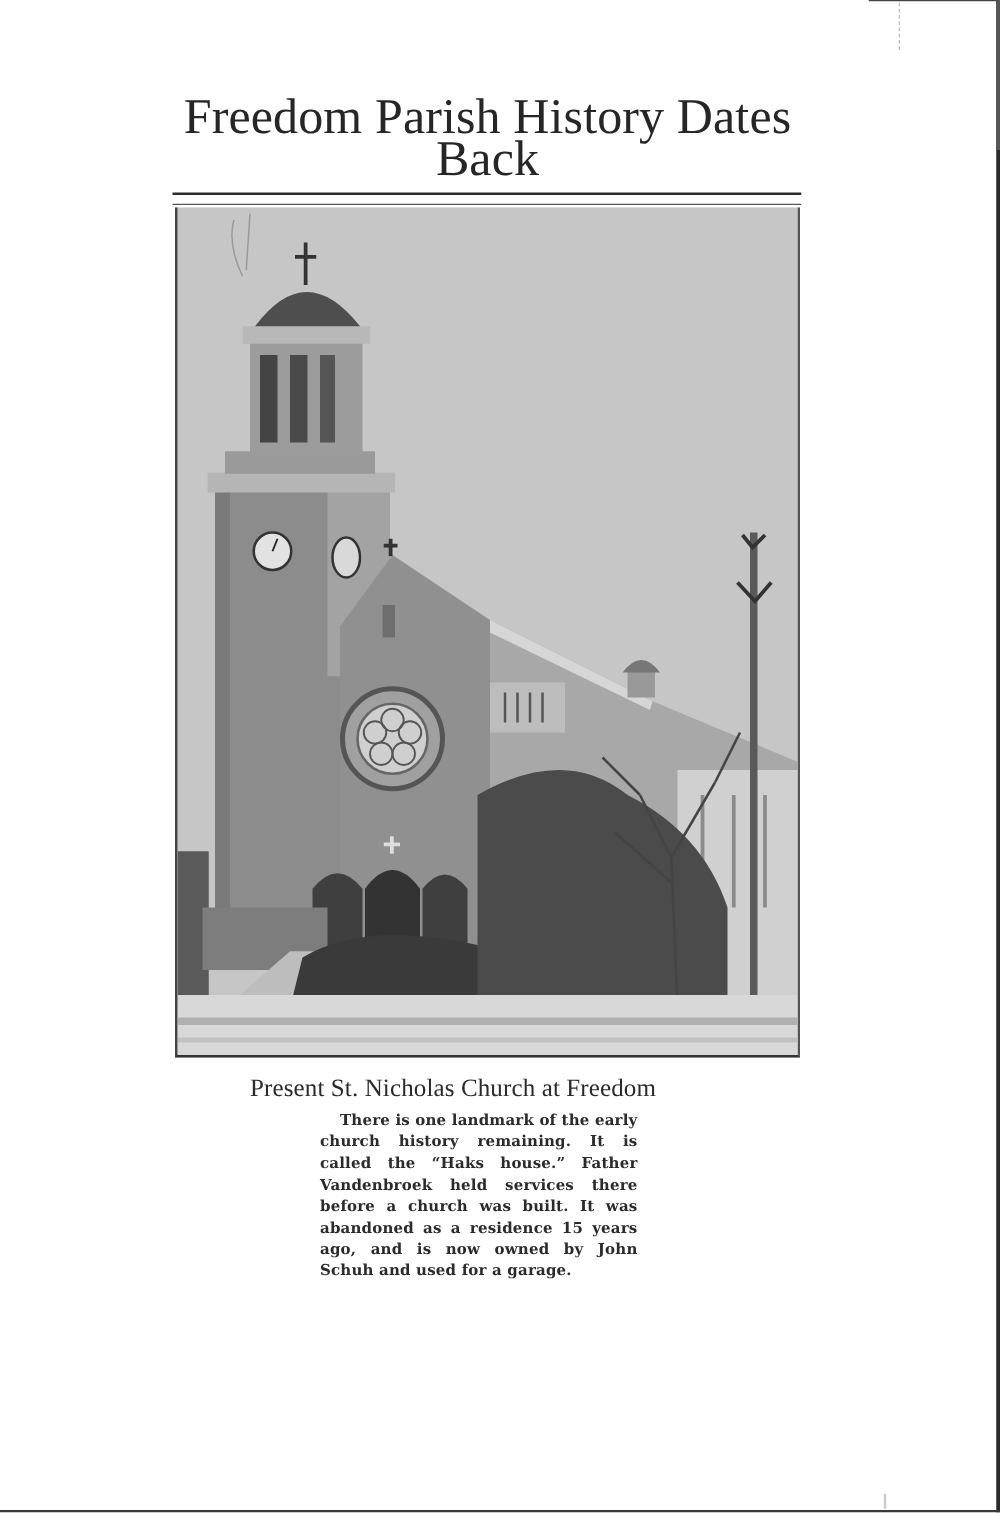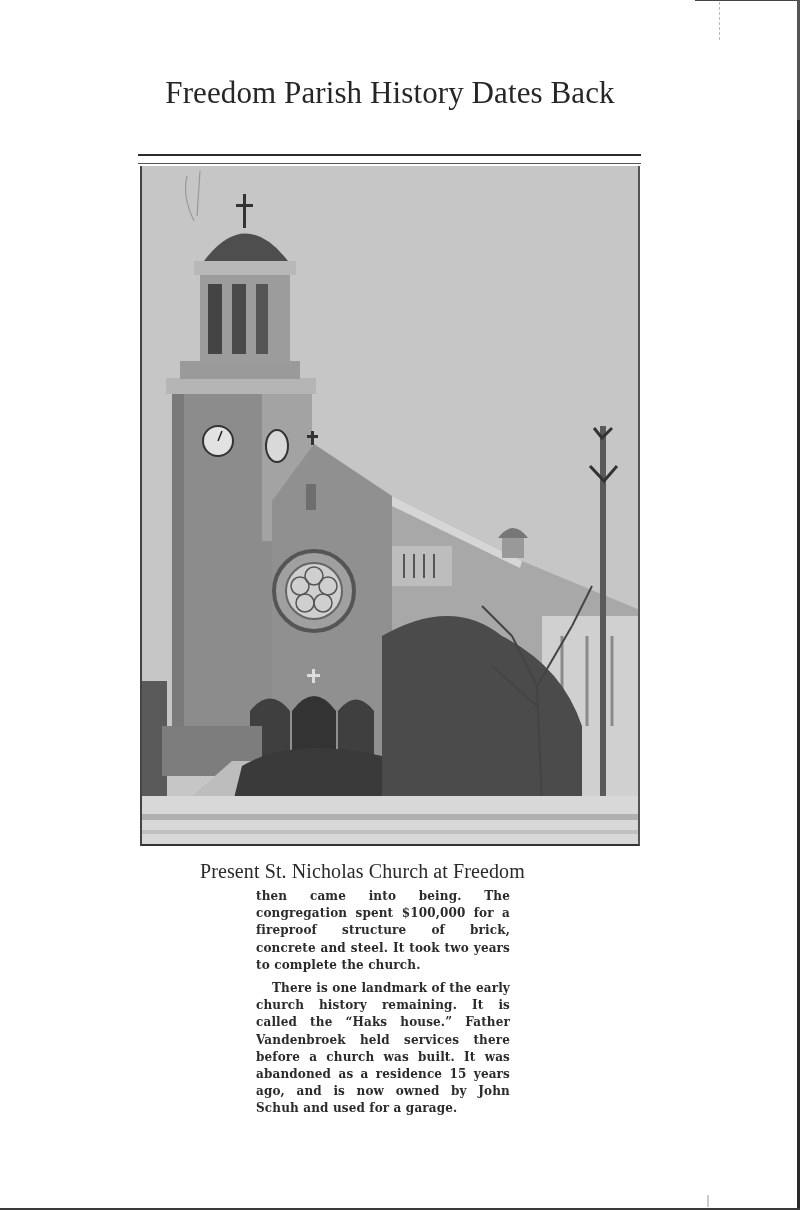--- a/index.html
+++ b/index.html
@@ -9,21 +9,21 @@
   }
   .edge-right { position: absolute; right: 0; top: 0; width: 3px; height: 1210px; background: #2a2a2a; }
   .edge-right-top { position: absolute; right: 0; top: 0; width: 3px; height: 120px; background: #555; }
   .edge-bottom { position: absolute; left: 0; bottom: 0; width: 800px; height: 2px; background: #3a3a3a; }
   .edge-top { position: absolute; left: 695px; top: 0; width: 105px; height: 1px; background: #444; }
   .faint-line { position: absolute; left: 719px; top: 2px; width: 1px; height: 38px; border-left: 1px dashed #bbb; }
   .faint-mark { position: absolute; left: 707px; top: 1195px; width: 2px; height: 12px; background: #ccc; }
 
   .headline {
     position: absolute; left: 140px; top: 76px; width: 500px;
-    text-align: center; font-size: 31px; line-height: 34px; color: #262626; letter-spacing: 0.1px;
+    text-align: center; font-size: 40px; line-height: 34px; color: #262626; letter-spacing: 0.1px;
   }
   .rule { position: absolute; left: 138px; width: 503px; background: #2b2b2b; }
   .rule1 { top: 154px; height: 2px; }
   .rule2 { top: 163px; height: 1px; background: #555; }
 
   .photo {
     position: absolute; left: 140px; top: 166px; width: 500px; height: 680px;
     border-left: 2px solid #444; border-right: 2px solid #555; border-bottom: 2px solid #333;
     box-sizing: border-box; overflow: hidden;
     background:
@@ -155,15 +155,14 @@
     <rect x="0" y="664" width="500" height="4" fill="#c0c0c0"></rect>
 
     <path d="M45 10 Q40 30 52 55" stroke="#999" stroke-width="1.2" fill="none"></path>
     <path d="M58 5 L55 50" stroke="#999" stroke-width="1.2" fill="none"></path>
   </svg>
 </div>
 
 <div class="caption">Present St. Nicholas Church at Freedom</div>
 
 <div class="body-col">
-  <p>then came into being. The congregation spent $100,000 for a fireproof structure of brick, concrete and steel. It took two years to complete the church.</p>
   <p class="indent">There is one landmark of the early church history remaining. It is called the “Haks house.” Father Vandenbroek held services there before a church was built. It was abandoned as a residence 15 years ago, and is now owned by John Schuh and used for a garage.</p>
 </div>
 
 </body></html>

